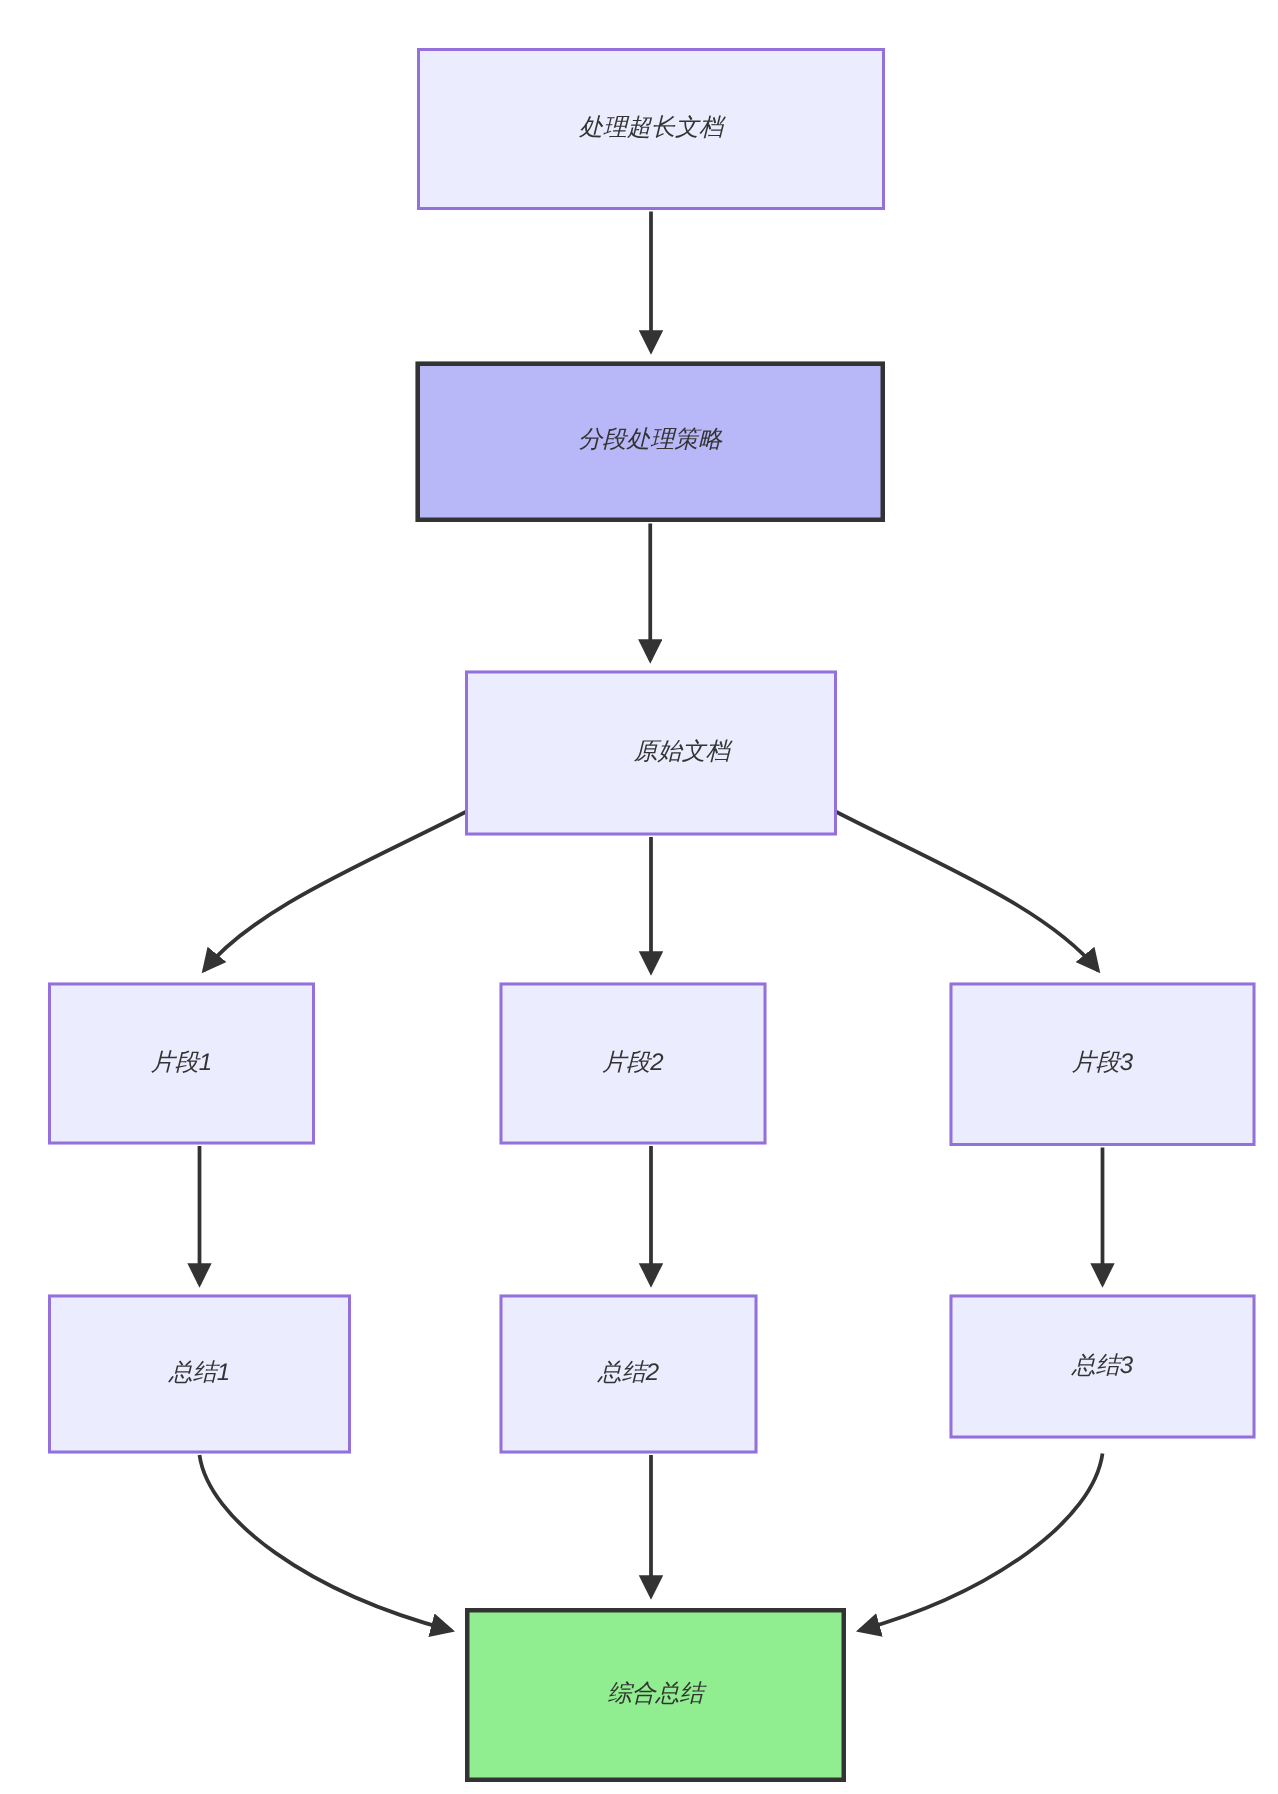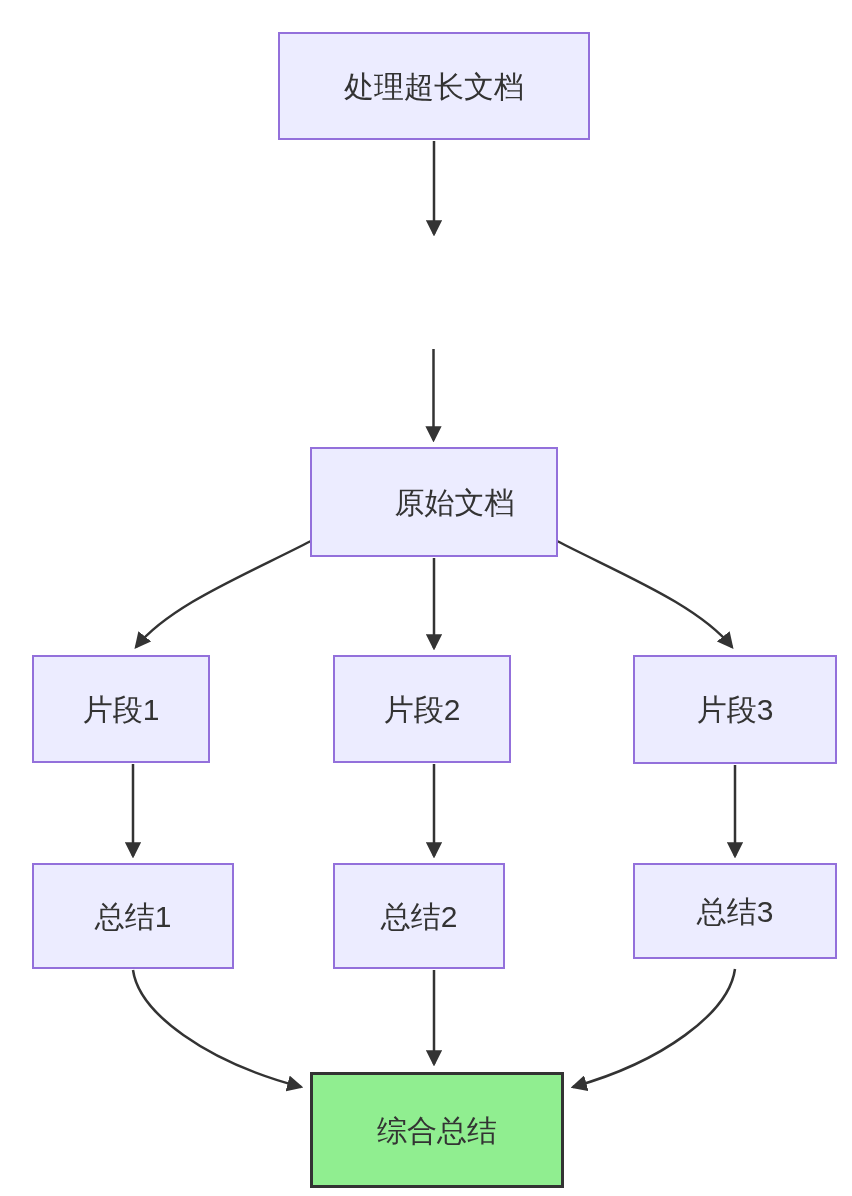--- a/index.html
+++ b/index.html
@@ -28,24 +28,25 @@
   }
   .node {
     position: absolute;
     box-sizing: border-box;
     display: flex;
     align-items: center;
     justify-content: center;
     background: #ECECFF;
     border: 2px solid #9370DB;
     color: #333333;
-    font-size: 30px;
+    font-size: 16px;
     line-height: 1.3;
     text-align: center;
     white-space: nowrap;
+    font-style: italic;
   }
   .node.highlight {
     background: #B8B8F8;
     border: 3.5px solid #333333;
   }
   .node.success {
     background: #90EE90;
     border: 3.5px solid #333333;
   }
   
@@ -83,20 +84,23 @@
       <path d="M133,970 C139,1013 206,1062 301,1087" marker-end="url(#arrow)"></path>
       <path d="M434,970 L434,1064" marker-end="url(#arrow)"></path>
       <path d="M735,969 C729,1013 662,1062 573,1087" marker-end="url(#arrow)"></path>
     </g>
   </svg>
 
   <div class="node n-start">
     <span>处理超长文档</span>
   </div>
 
+  <div class="node highlight n-strategy">
+    <span>分段处理策略</span>
+  </div>
 
   <div class="node n-doc">
     <span>原始文档</span>
   </div>
 
   <div class="node n-seg1">
     <span>片段1</span>
   </div>
 
   <div class="node n-seg2">

